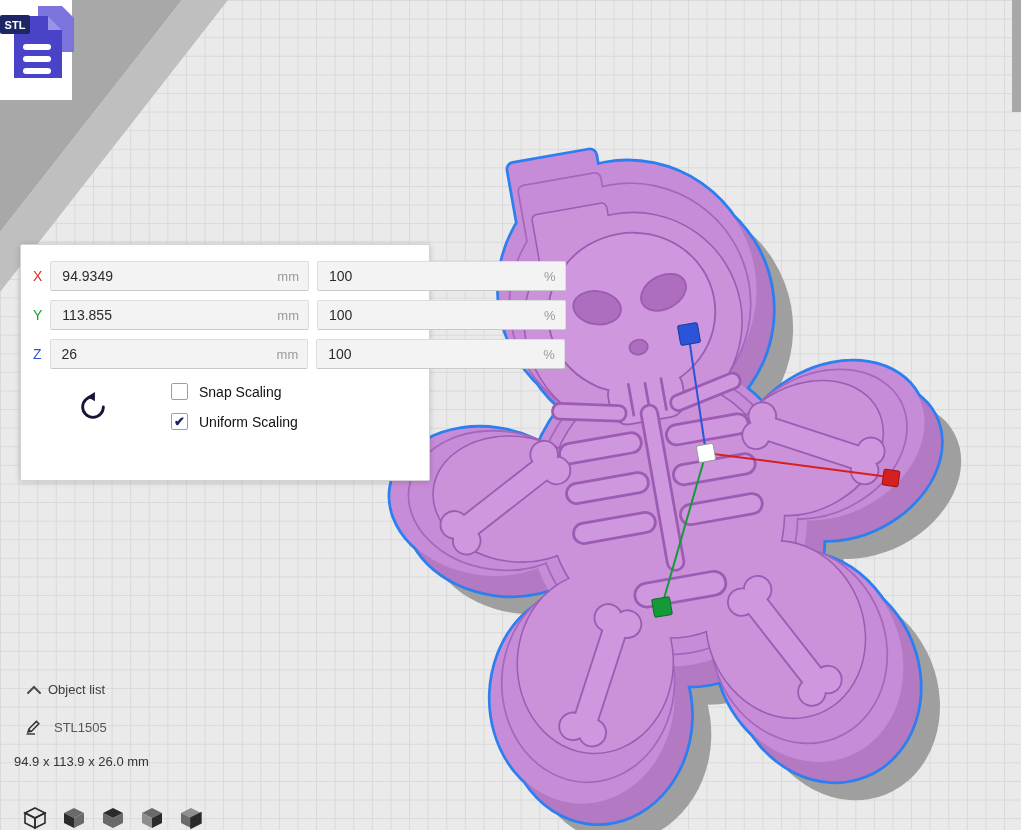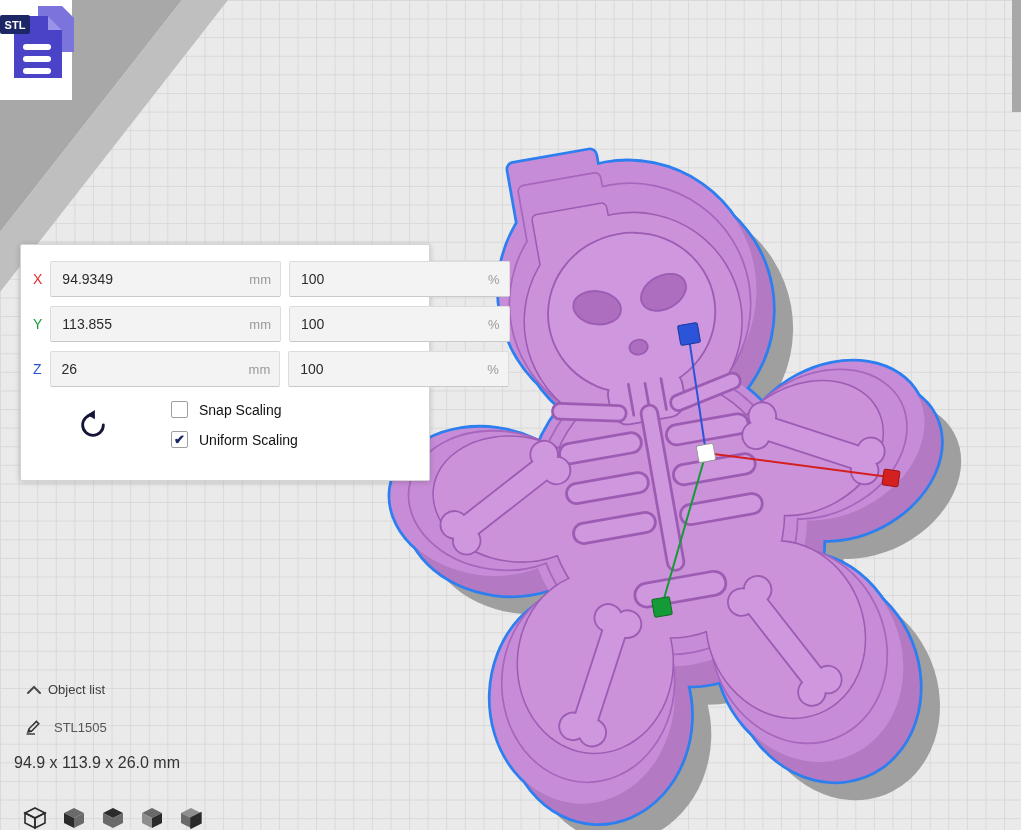--- a/index.html
+++ b/index.html
@@ -45,45 +45,45 @@
     background:#ffffff;border:1px solid #d4d4d4;border-radius:2px;
     box-shadow:0 1px 6px rgba(0,0,0,.18);
     padding:16px 13px 12px 12px;z-index:6;
   }
   .axis-row{display:flex;align-items:center;gap:8px;margin-bottom:9px;}
   .axis-label{width:14px;font-size:14px;}
   .axis-x{color:#e02d2d;}
   .axis-y{color:#14a03c;}
   .axis-z{color:#2b54d8;}
   .field{
-    flex:1;height:36px;box-sizing:border-box;display:flex;align-items:center;gap:4px;
+    flex:1;height:30px;box-sizing:border-box;display:flex;align-items:center;gap:4px;
     background:#f3f3f3;border:1px solid #dcdcdc;border-bottom-color:#c9c9c9;border-radius:2px;
     padding:0 9px;
   }
   .field input{
     flex:1;min-width:0;border:0;background:transparent;outline:none;
     font-family:"Liberation Sans", sans-serif;font-size:14px;color:#2b2b2b;
   }
-  .unit{font-size:13px;color:#9a9a9a;white-space:nowrap;}
+  .unit{font-size:13px;color:#9a9a9a;white-space:nowrap;margin-left:28px;}
   .controls-row{display:flex;align-items:flex-start;margin-top:14px;}
   .reset-btn{margin-left:44px;margin-top:8px;background:none;border:none;padding:0;cursor:pointer;line-height:0;}
   .checkbox-col{margin-left:34px;display:flex;flex-direction:column;gap:13px;}
   .cb-row{display:flex;align-items:center;gap:11px;font-size:14px;color:#111;cursor:pointer;padding-left:28px;}
   .checkbox{
     width:17px;height:17px;box-sizing:border-box;border:1.5px solid #9f9f9f;border-radius:2px;
     background:#fff;display:inline-flex;align-items:center;justify-content:center;flex:0 0 auto;
   }
   .checkbox.checked::after{content:"\2714";font-size:13px;line-height:1;color:#1b2566;font-weight:bold;}
 
   
   .object-list-row{position:absolute;left:26px;top:682px;display:flex;align-items:center;gap:6px;z-index:5;cursor:pointer;}
   .object-list-row .txt{font-size:13px;color:#3d3d3d;}
   .object-name-row{position:absolute;left:25px;top:719px;display:flex;align-items:center;gap:13px;z-index:5;}
   .object-name-row .txt{font-size:13px;color:#555;}
-  .object-dims{position:absolute;left:14px;top:754px;font-size:16px;color:#333;z-index:5;}
+  .object-dims{position:absolute;left:14px;top:754px;font-size:13px;color:#333;z-index:5;}
 
   
   .view-toolbar{position:absolute;left:22px;top:805px;display:flex;gap:13px;z-index:5;}
   .view-btn{background:none;border:none;padding:0;cursor:pointer;line-height:0;}
 </style>
 </head>
 <body>
 
 <div class="stage">
 

